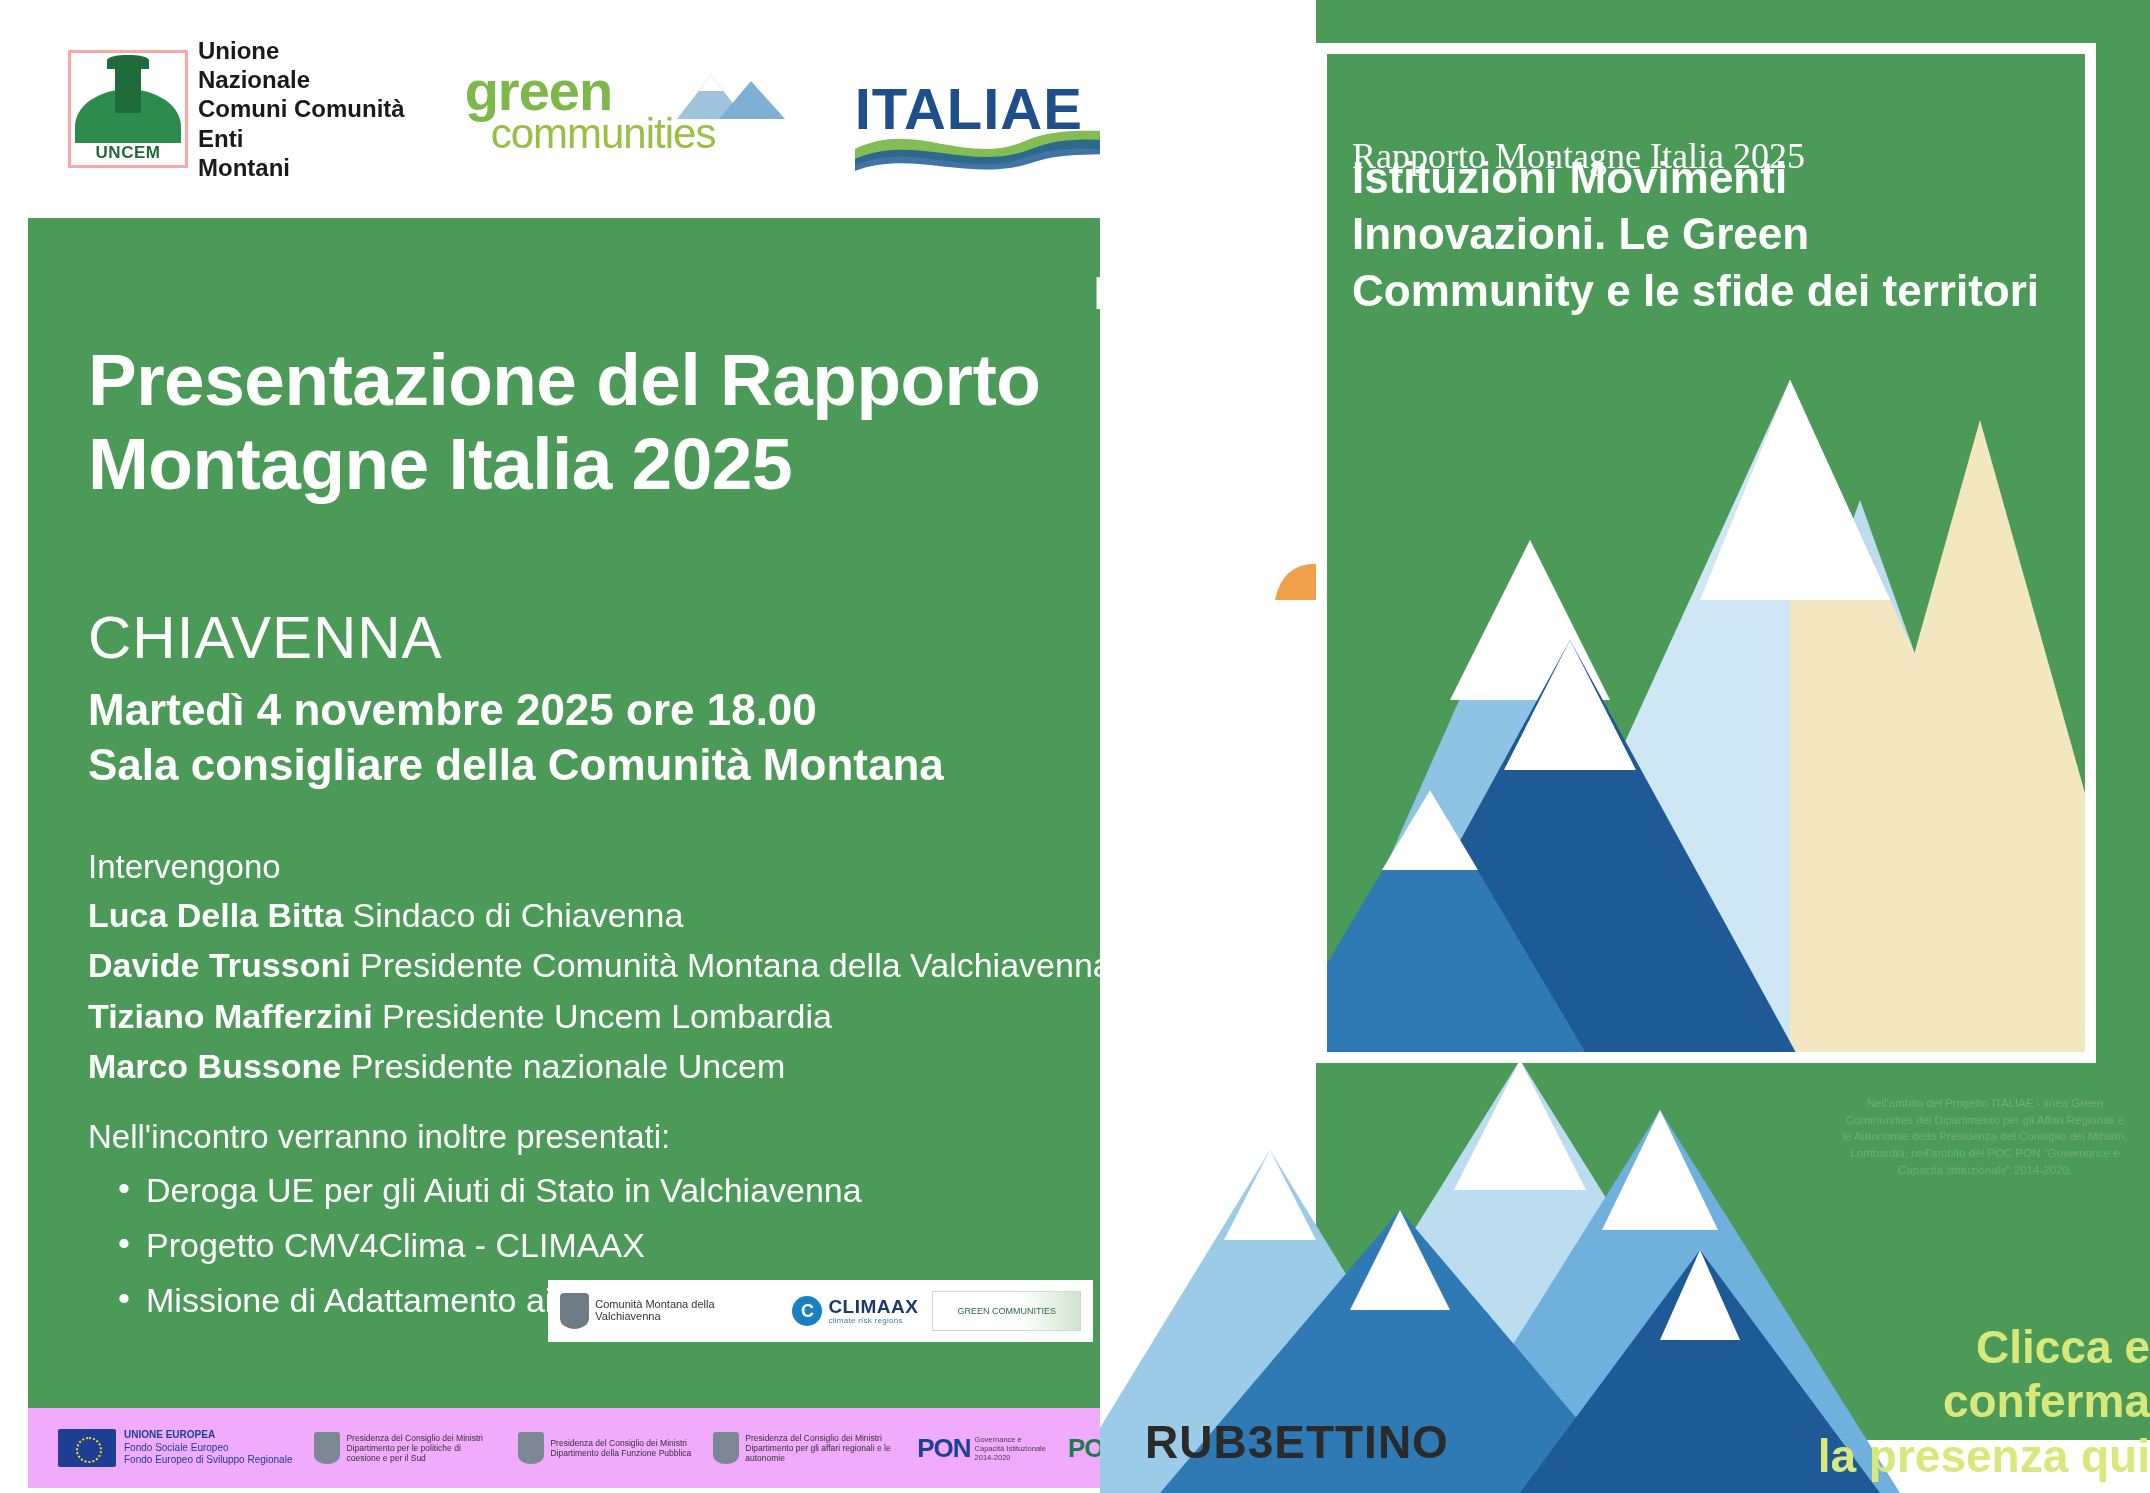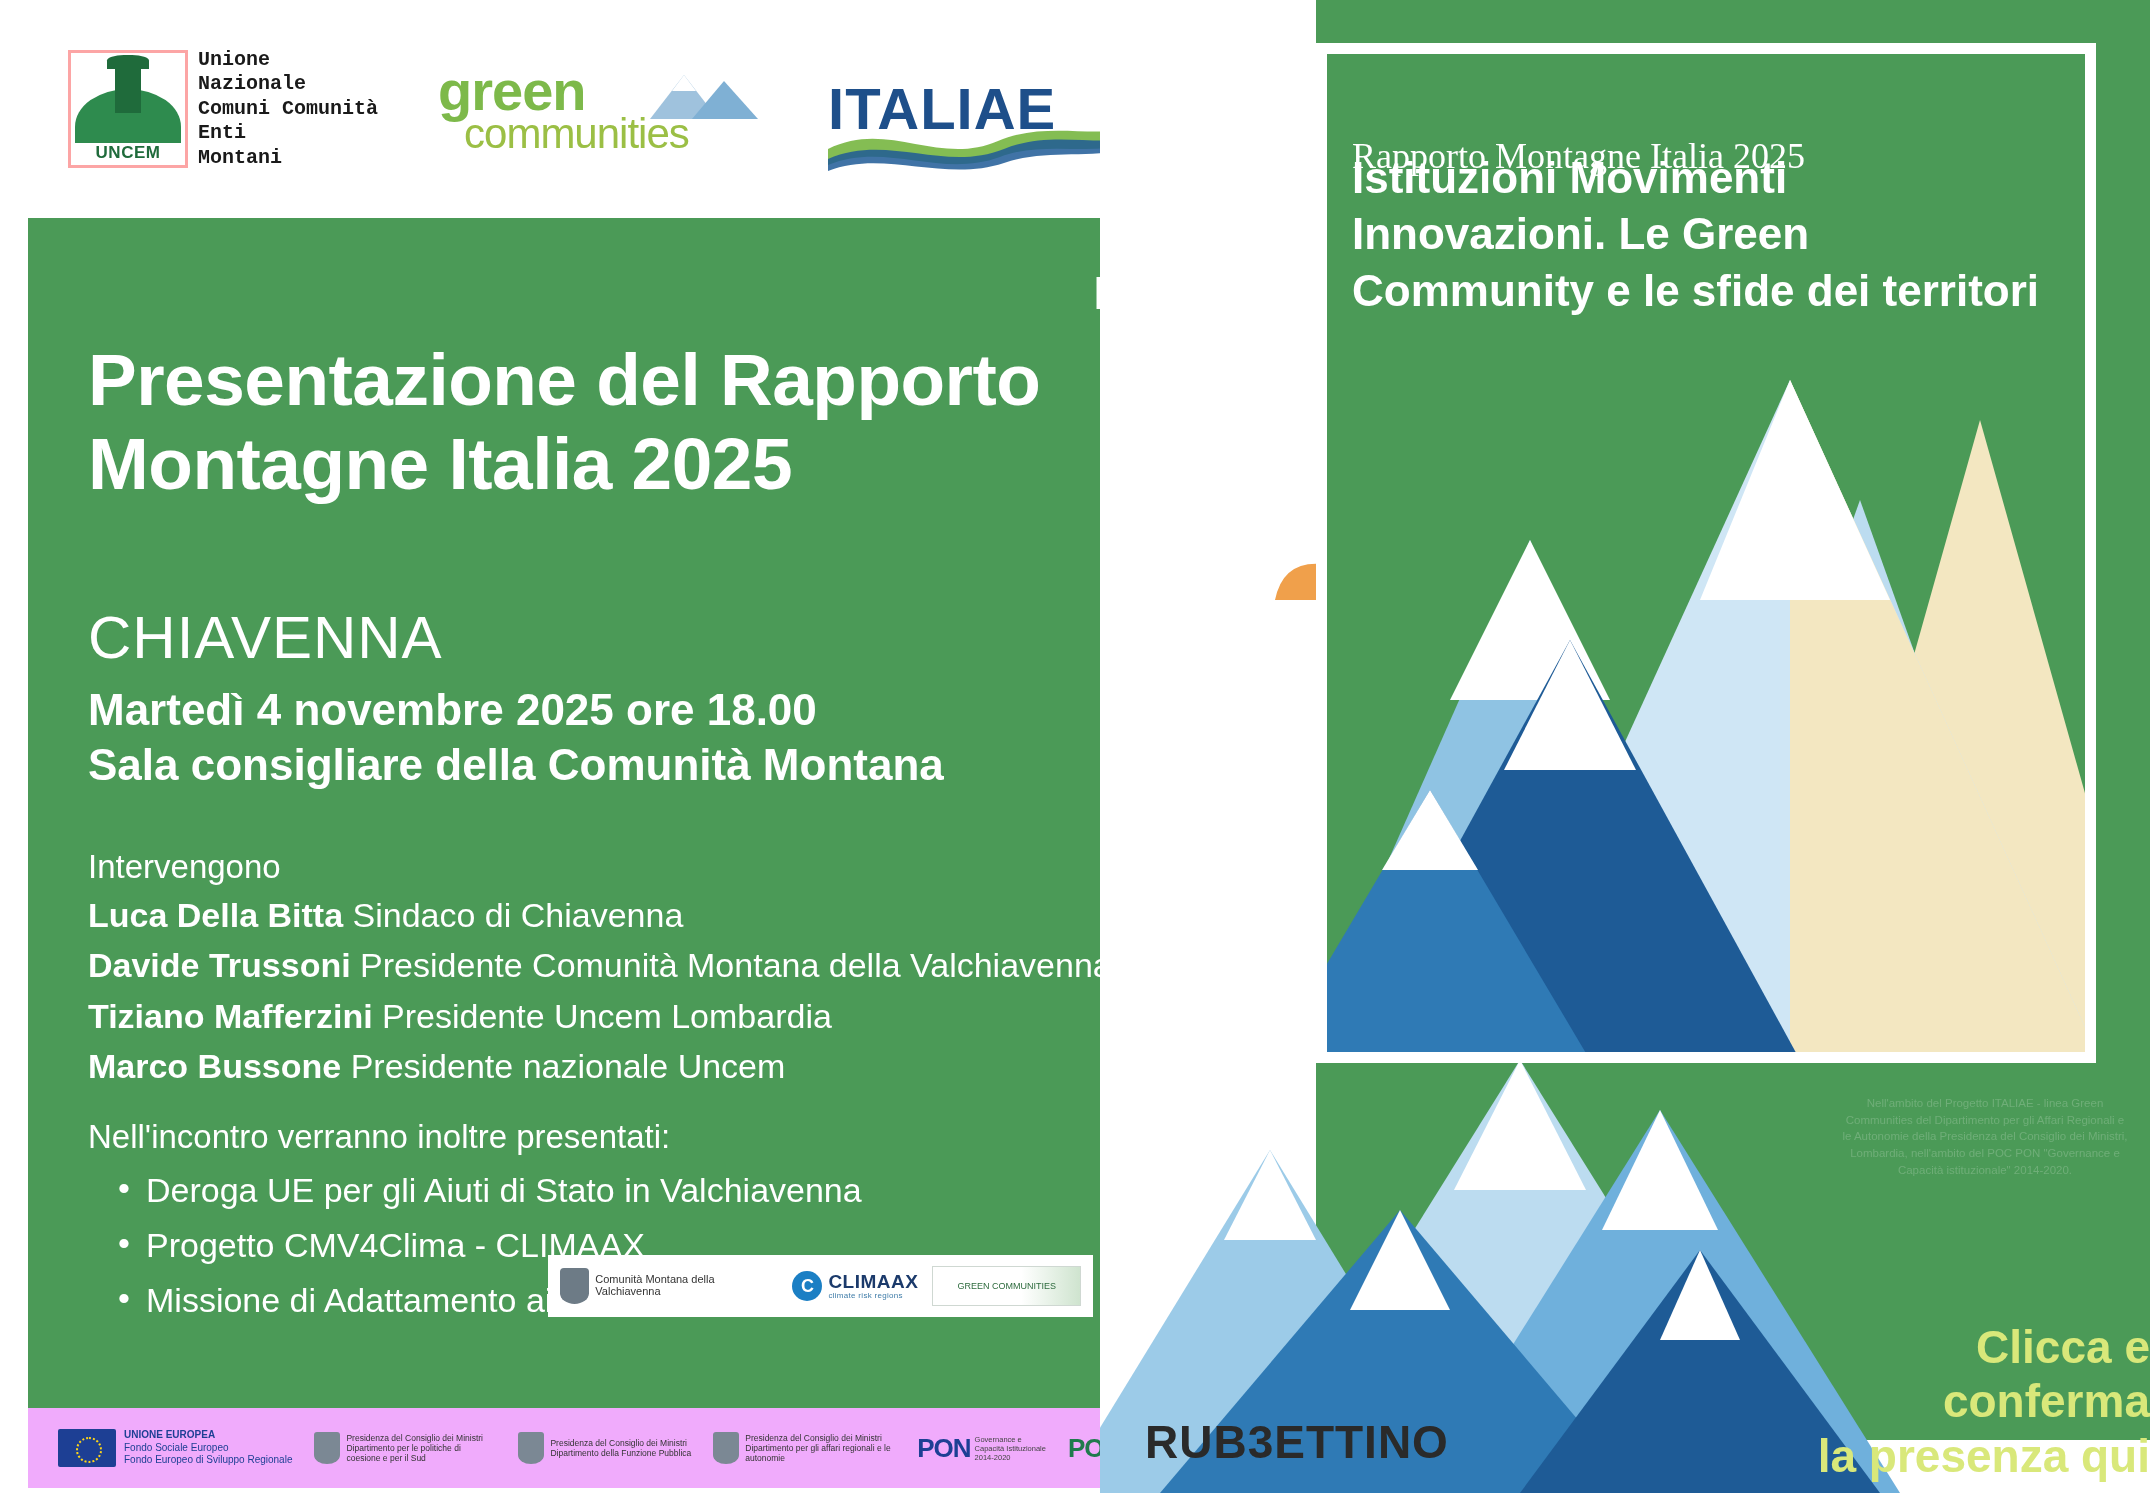--- a/index.html
+++ b/index.html
@@ -83,22 +83,22 @@
     left: 0;
     right: 0;
     bottom: 2px;
     text-align: center;
     font-size: 17px;
     font-weight: bold;
     color: #1f6b3b;
     letter-spacing: 0.5px;
   }
   .uncem-text {
-    font-family: Liberation Mono, monospace;
-    font-size: 20px;
+    font-family: Liberation Sans, sans-serif;
+    font-size: 24px;
     line-height: 1.22;
     color: #1a1a1a;
     font-weight: bold;
   }
 
   .gc-logo {
     display: flex;
     flex-direction: column;
     align-items: flex-start;
     position: relative;
@@ -258,21 +258,21 @@
     position: absolute;
     left: 8px;
     top: -2px;
     font-size: 34px;
   }
 
   
   .partner-strip {
     position: absolute;
     left: 520px;
-    top: 1037px;
+    top: 1062px;
     width: 545px;
     height: 62px;
     background: #ffffff;
     display: flex;
     align-items: center;
     gap: 14px;
     padding: 0 12px;
     box-sizing: border-box;
   }
   .ps-item {

